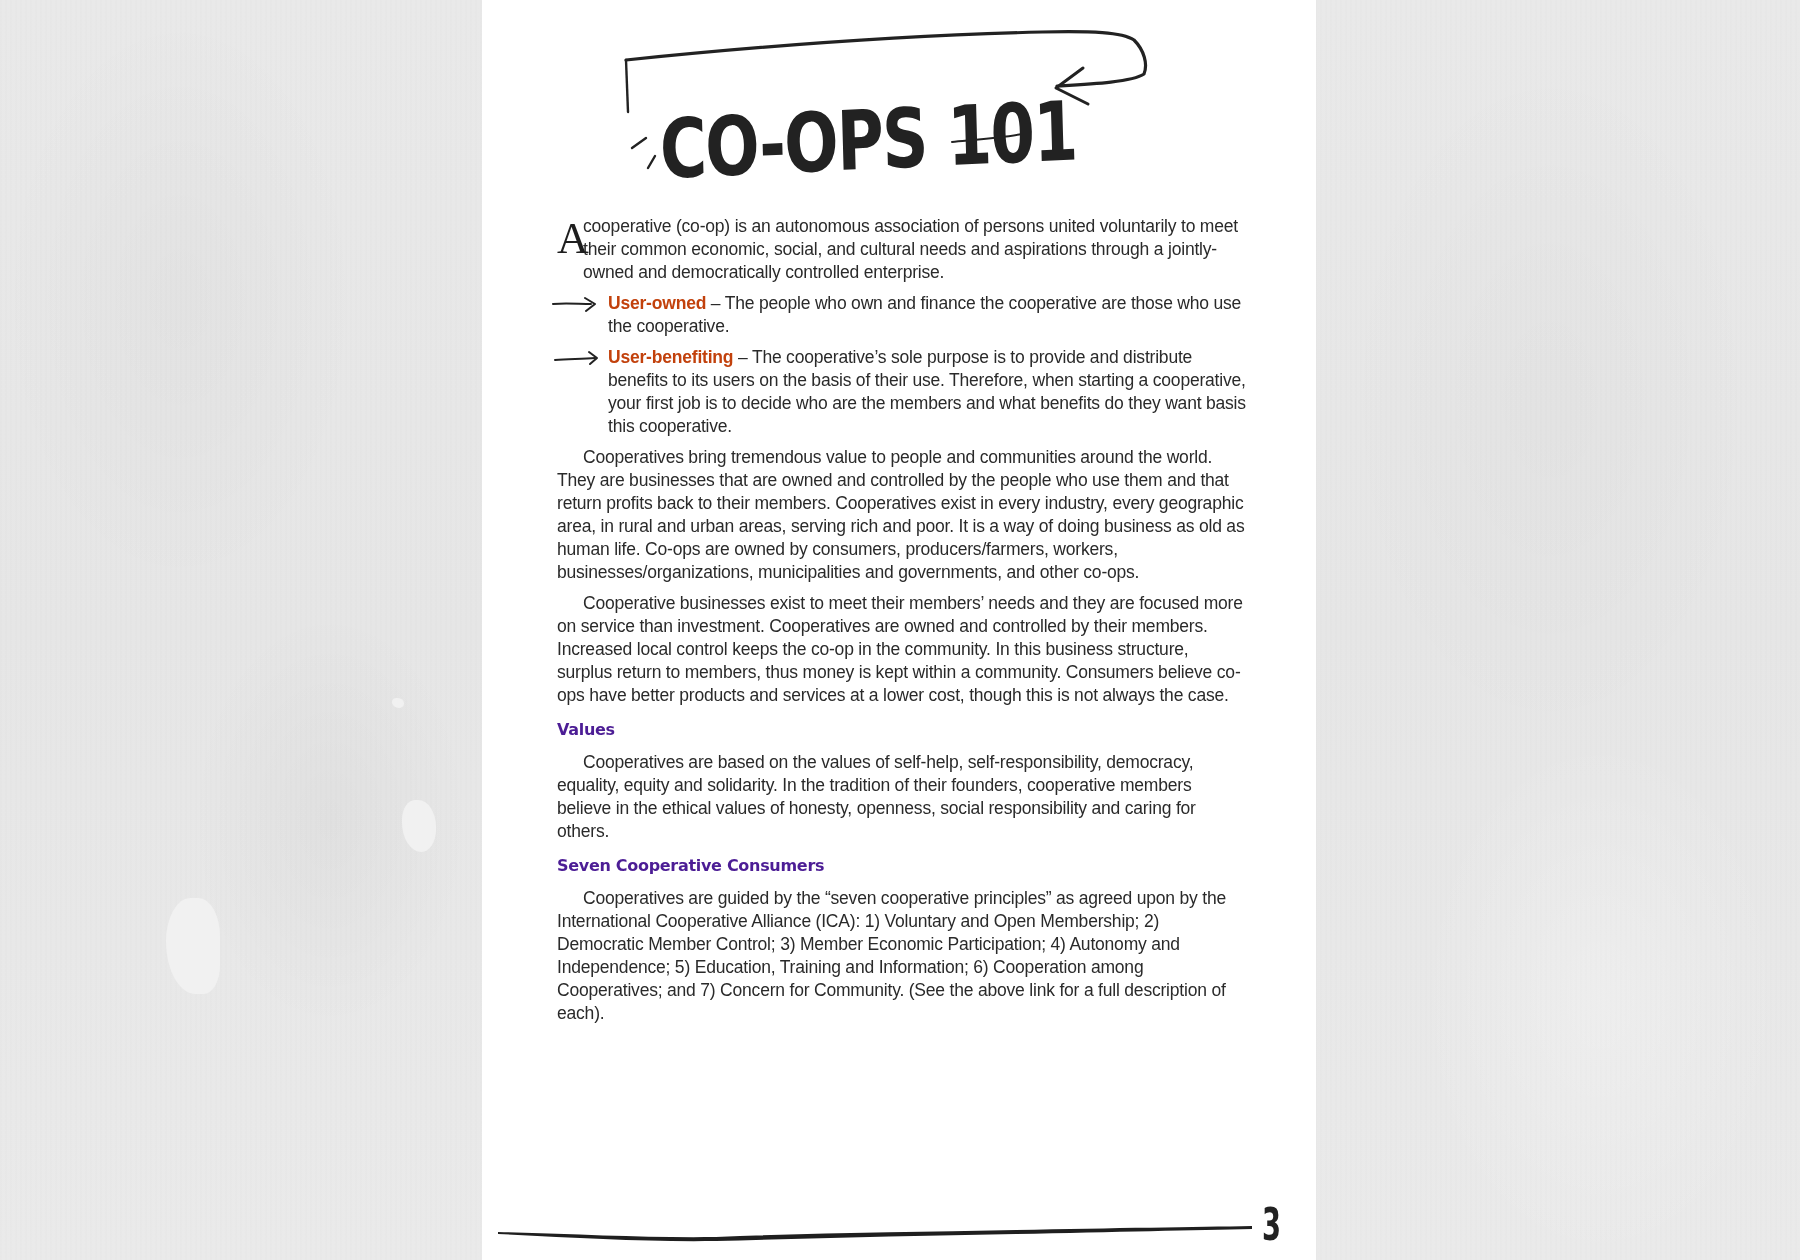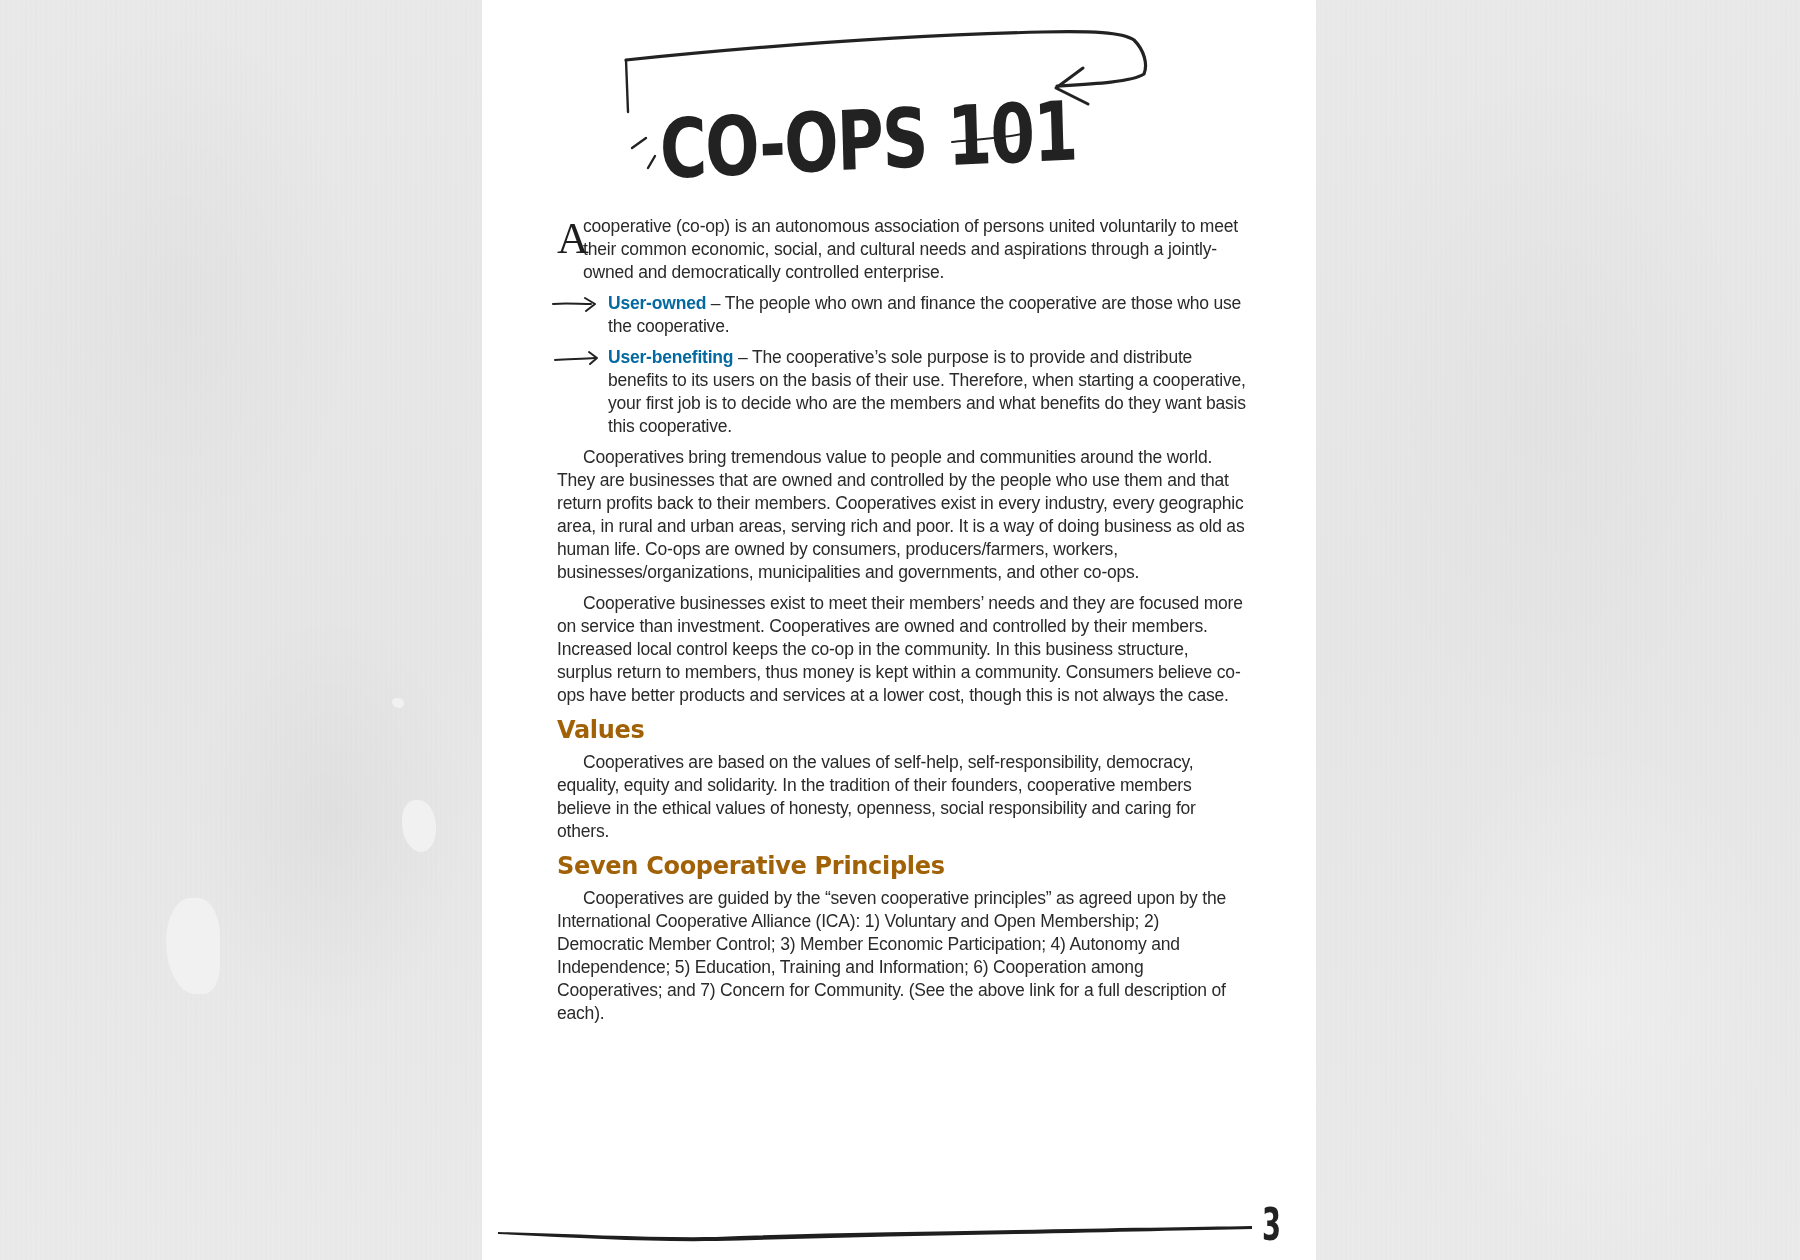--- a/index.html
+++ b/index.html
@@ -99,29 +99,29 @@
     }
     .bullet .arrow {
       position: absolute;
       left: -6px;
       top: 4px;
       width: 48px;
       height: 16px;
     }
     .bullet .term {
       font-weight: bold;
-      color: #0369a1;
+      color: #c2410c;
     }
     h2.section-heading {
       margin: 10px 0 8px 0;
       font-family: "DejaVu Sans", sans-serif;
-      font-size: 24px;
+      font-size: 16px;
       line-height: 26px;
       font-weight: bold;
-      color: #a16207;
+      color: #4c1d95;
       letter-spacing: -0.3px;
     }
     .footer-rule {
       position: absolute;
       left: 14px;
       top: 1222px;
       width: 760px;
       height: 22px;
     }
     .page-number {
@@ -184,21 +184,21 @@
       </svg>
       <span class="term">User-benefiting</span><span> – The cooperative’s sole purpose is to provide and distribute benefits to its users on the basis of their use.  Therefore, when starting a cooperative, your first job is to decide who are the members and what benefits do they want basis this cooperative.</span>
     </div>
 
     <p>Cooperatives bring tremendous value to people and communities around the world. They are businesses that are owned and controlled by the people who use them and that return profits back to their members. Cooperatives exist in every industry, every geographic area, in rural and urban areas, serving rich and poor. It is a way of doing business as old as human life. Co-ops are owned by consumers, producers/farmers, workers, businesses/organizations, municipalities and governments, and other co-ops.</p>
     <p>Cooperative businesses exist to meet their members’ needs and they are focused more on service than investment. Cooperatives are owned and controlled by their members. Increased local control keeps the co-op in the community. In this business structure, surplus return to members, thus money is kept within a community. Consumers believe co-ops have better products and services at a lower cost, though this is not always the case.</p>
 
     <h2 class="section-heading">Values</h2>
     <p>Cooperatives are based on the values of self-help, self-responsibility, democracy, equality, equity and solidarity. In the tradition of their founders, cooperative members believe in the ethical values of honesty, openness, social responsibility and caring for others.</p>
 
-    <h2 class="section-heading">Seven Cooperative Principles</h2>
+    <h2 class="section-heading">Seven Cooperative Consumers</h2>
     <p>Cooperatives are guided by the “seven cooperative principles” as agreed upon by the International Cooperative Alliance (ICA): 1) Voluntary and Open Membership; 2) Democratic Member Control; 3) Member Economic Participation; 4) Autonomy and Independence; 5) Education, Training and Information; 6) Cooperation among Cooperatives; and 7) Concern for Community. (See the above link for a full description of each).</p>
   </div>
 
   <svg class="footer-rule" viewBox="0 0 760 22" preserveAspectRatio="none">
     <path d="M2 10 C80 12 150 16 220 15 C320 11 420 10 520 8 C620 6 700 5 756 4 L756 7 C700 8 620 10 520 12 C420 14 320 16 220 19 C150 20 80 16 2 12 Z" fill="#1f1f1f"></path>
   </svg>
 
   <div class="page-number">3</div>
 </div>
 

